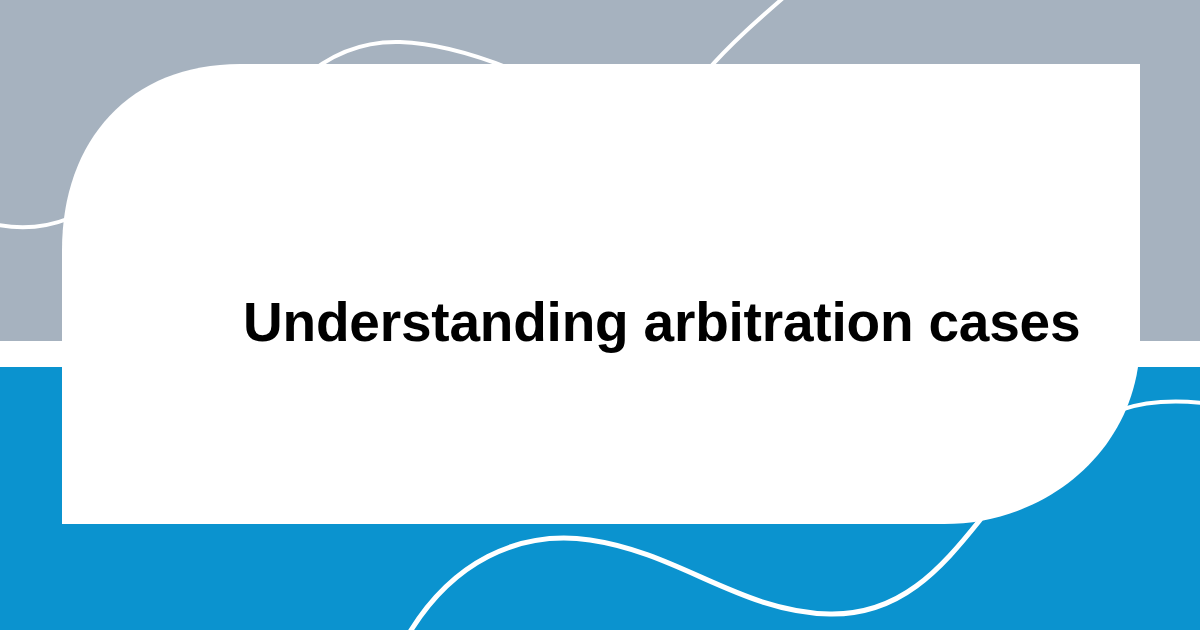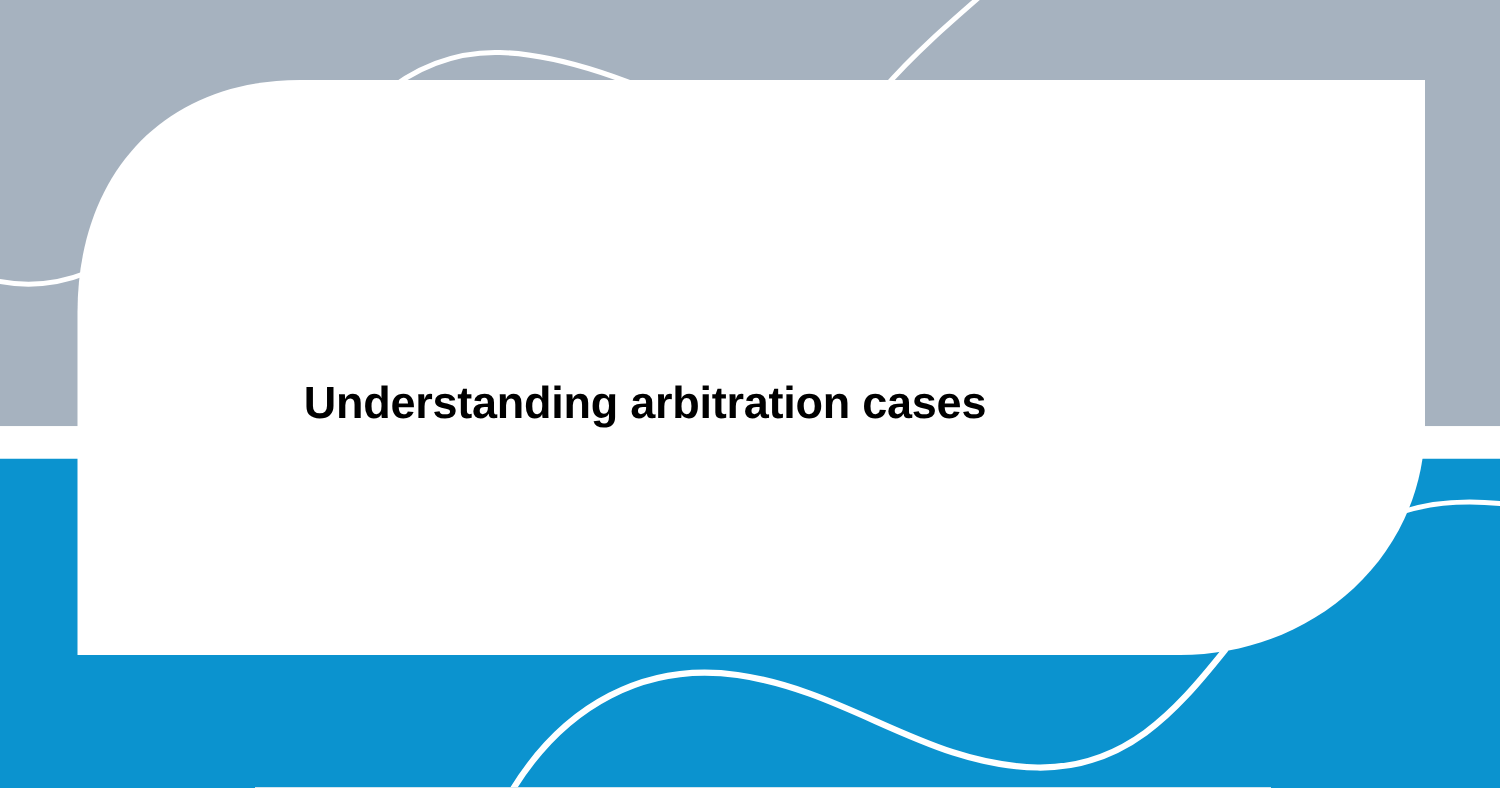--- a/index.html
+++ b/index.html
@@ -38,21 +38,21 @@
   }
 
   .card-title {
     position: absolute;
     left: 243px;
     top: 296px;
     width: 860px;
     margin: 0;
     font-family: "Liberation Sans", sans-serif;
     font-weight: bold;
-    font-size: 36px;
+    font-size: 55px;
     line-height: 52px;
     letter-spacing: -0.2px;
     color: #000000;
     white-space: nowrap;
   }
 </style>
 </head>
 <body>
 
 <div class="banner">

